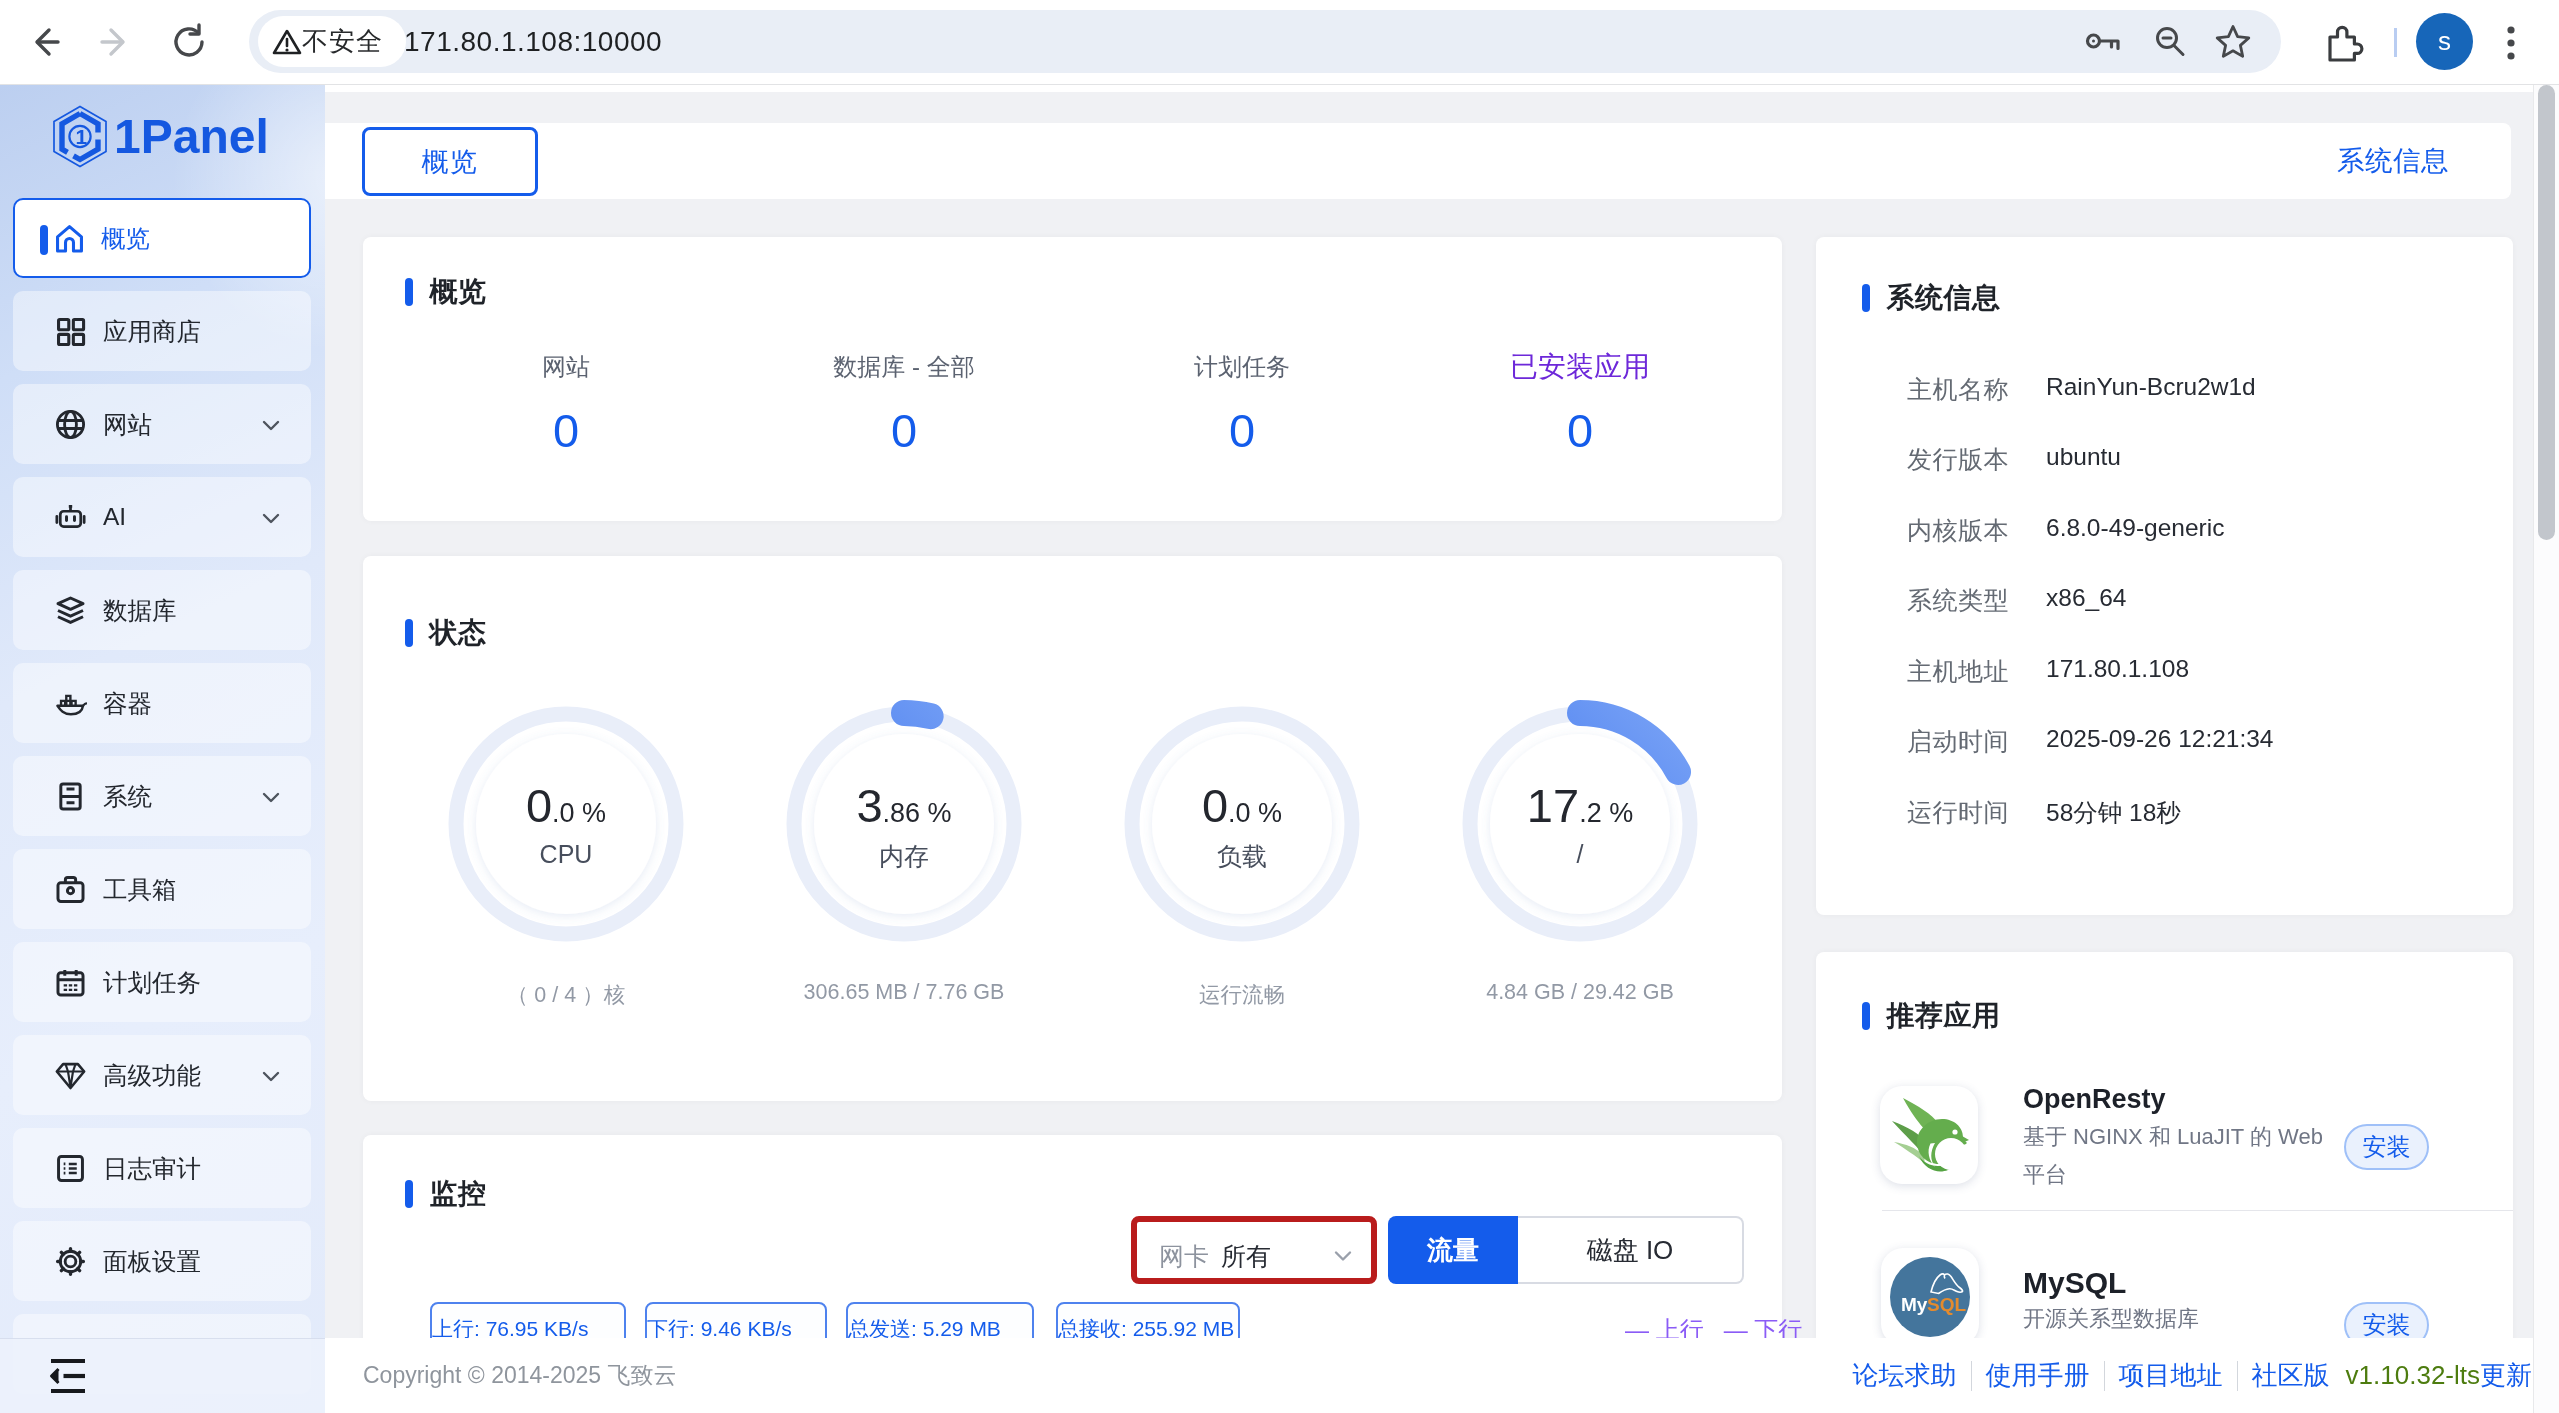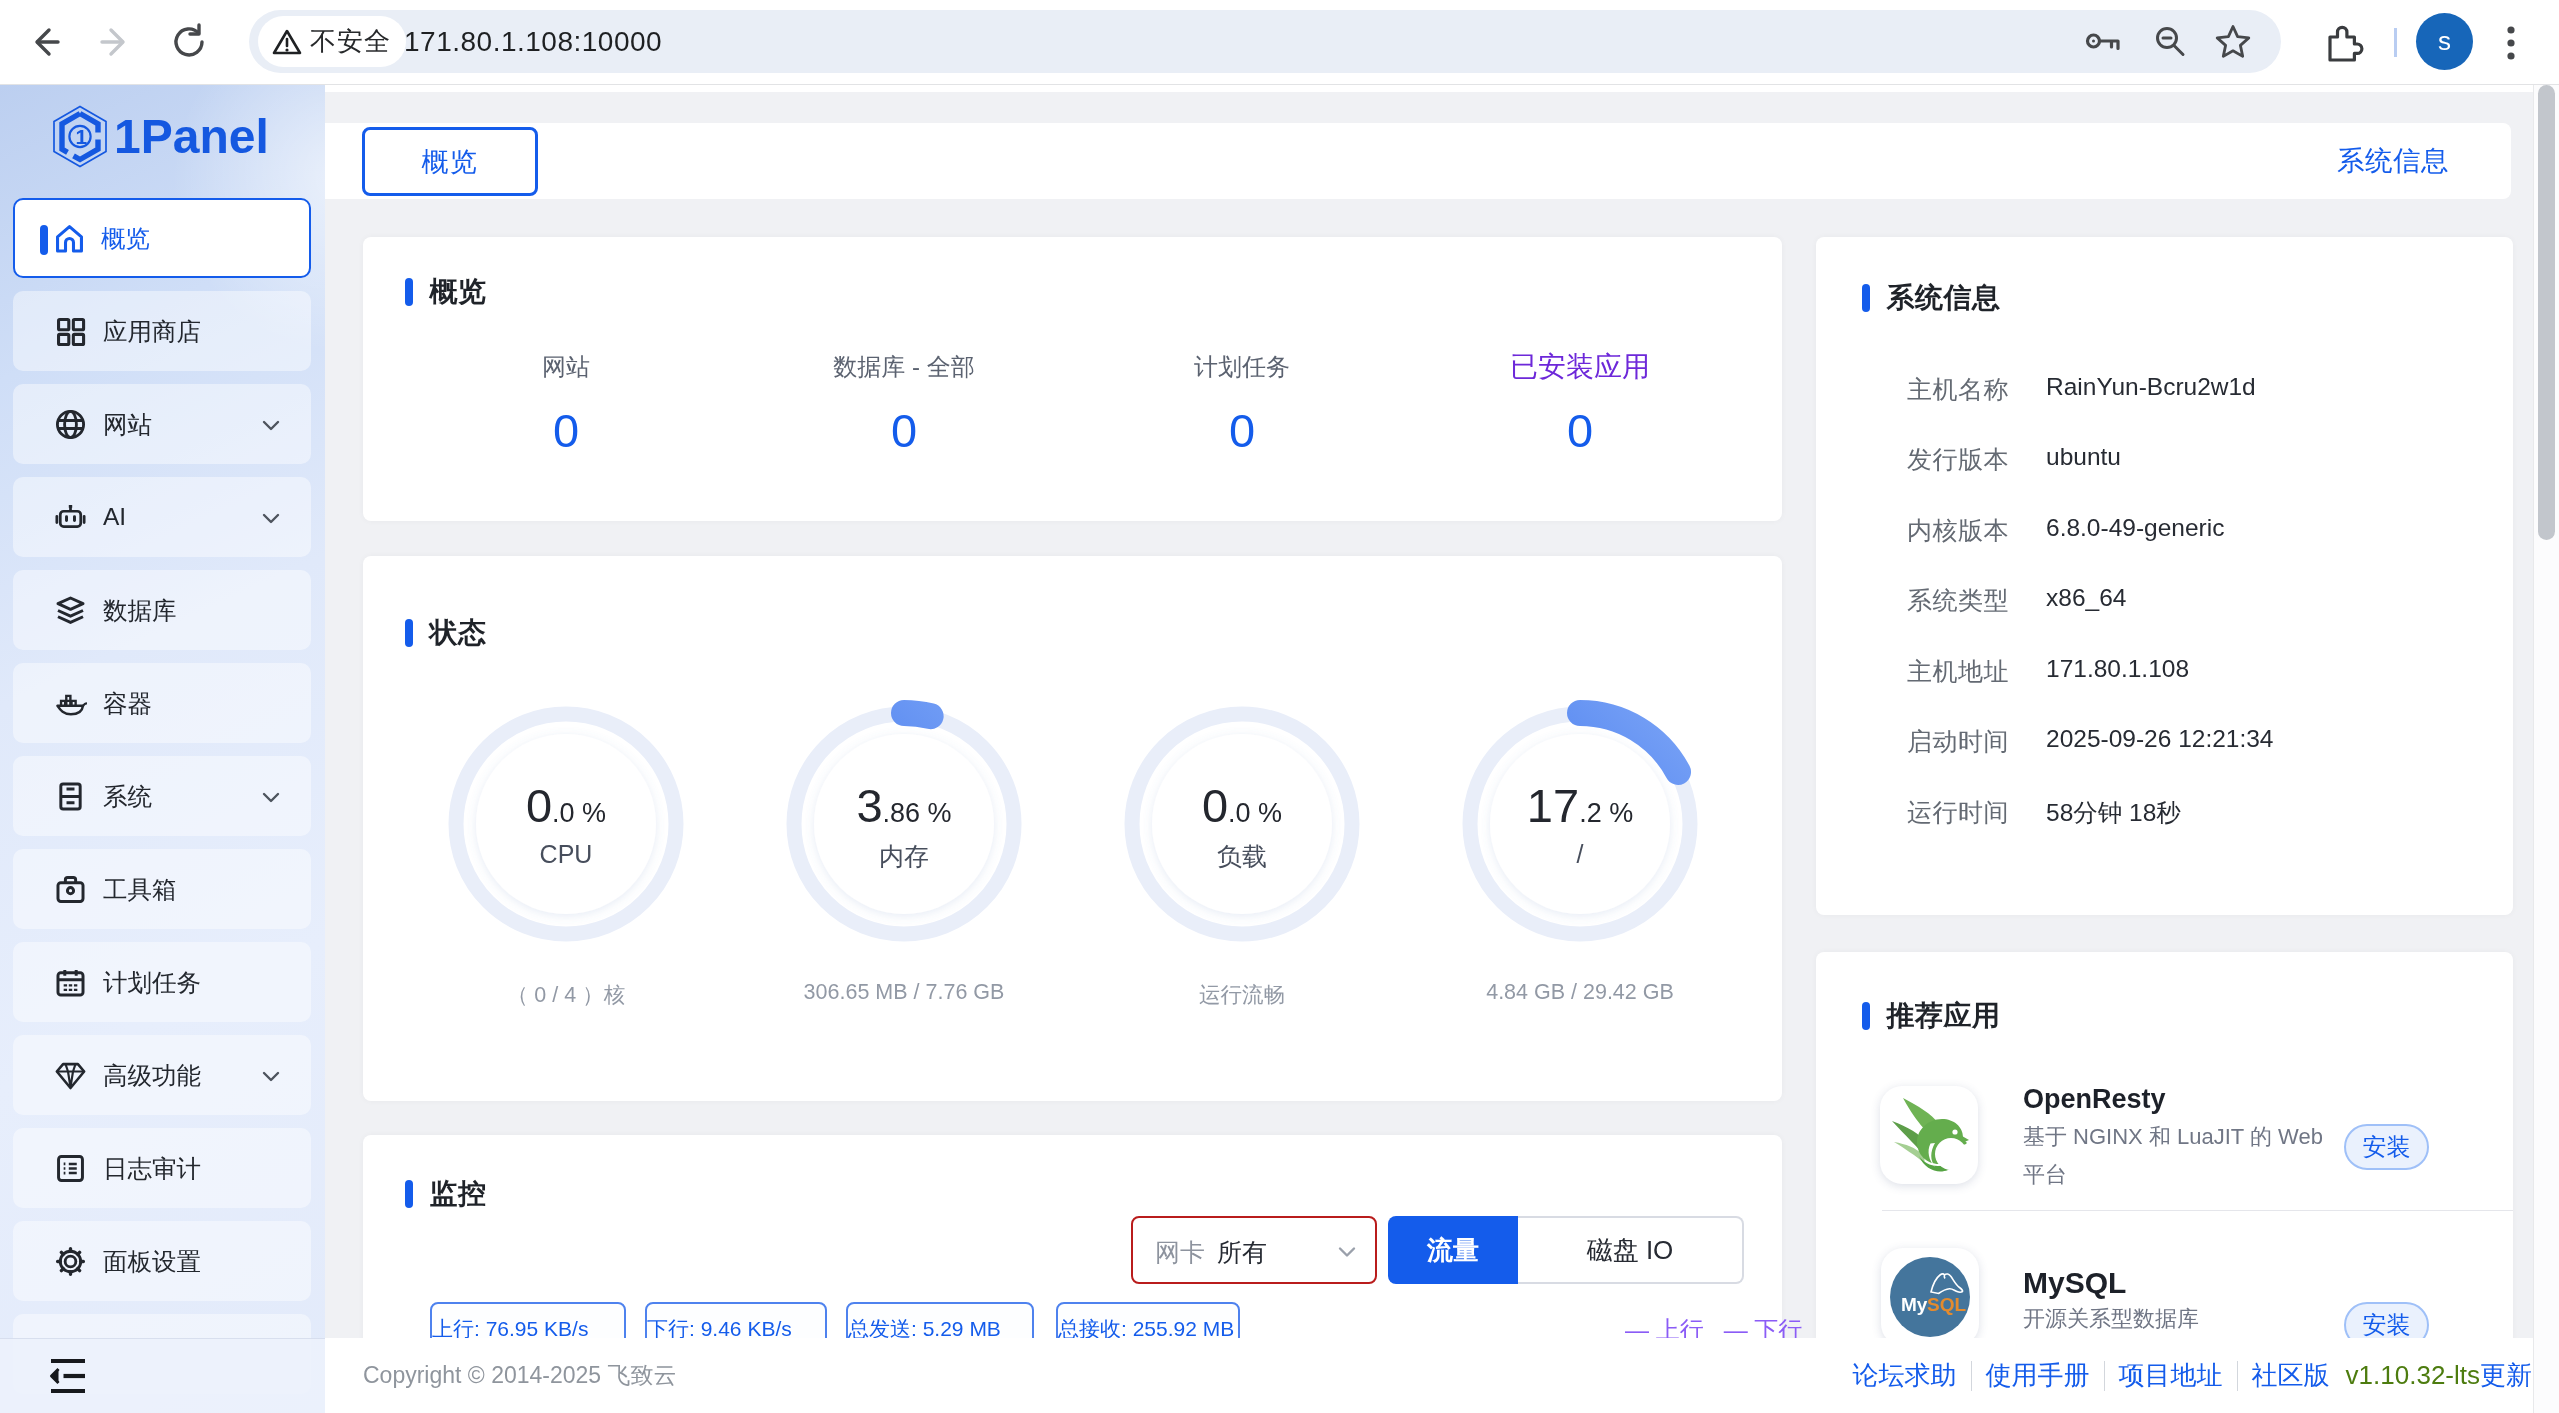--- a/index.html
+++ b/index.html
@@ -3,21 +3,21 @@
 <meta charset="utf-8">
 <style>
 * { margin:0; padding:0; box-sizing:border-box; }
 html,body { width:2559px; height:1413px; overflow:hidden; }
 body { font-family:"Liberation Sans", sans-serif; position:relative; background:#fff; }
 .abs { position:absolute; }
 
 #toolbar { position:absolute; left:0; top:0; width:2559px; height:85px; background:#ffffff; border-bottom:1px solid #e2e3e5; z-index:50; }
 #omnibox { position:absolute; left:249px; top:10px; width:2032px; height:63px; border-radius:32px; background:#e9eef6; }
 #secchip { position:absolute; left:9px; top:6px; width:148px; height:51px; border-radius:26px; background:#ffffff; display:flex; align-items:center; }
-#secchip span { font-size:26px; color:#27292b; margin-left:8px; letter-spacing:1px; }
+#secchip span { font-size:26px; color:#27292b; letter-spacing:1px; }
 #urltext { position:absolute; left:155px; top:0; height:63px; line-height:63px; font-size:28px; color:#1e2022; letter-spacing:0.5px; }
 .tbicon { position:absolute; top:0; }
 #avatar { position:absolute; left:2416px; top:13px; width:57px; height:57px; border-radius:50%; background:#1766b9; color:#fff; font-size:26px; display:flex; align-items:center; justify-content:center; }
 
 #sidebar { position:absolute; left:0; top:85px; width:325px; height:1328px; background:
  radial-gradient(circle 240px at 345px 95px, rgba(255,255,255,0.6), rgba(255,255,255,0) 72%),
  linear-gradient(155deg, #bccff0 0%, #cfdef7 20%, #e0e9fa 42%, #e7eefc 68%, #e2eafa 100%); overflow:hidden; }
 #logo { position:absolute; left:52px; top:19px; }
 .mitem { position:absolute; left:13px; width:298px; height:80px; border-radius:10px; background:rgba(255,255,255,0.44); display:flex; align-items:center; }
 .mitem .ic { margin-left:41px; width:33px; height:33px; }
@@ -333,21 +333,21 @@
     <div class="gcap" style="left:372px;top:424px;width:338px">306.65 MB / 7.76 GB</div>
     <div class="gcap" style="left:710px;top:424px;width:338px">运行流畅</div>
     <div class="gcap" style="left:1048px;top:424px;width:338px">4.84 GB / 29.42 GB</div>
   </div>
 
   <div class="card" style="left:38px;top:1050px;width:1419px;height:330px">
     <div class="ctitle" style="left:42px;top:40px">
         <div class="bar"></div>
         <span class="tx">监控</span>
       </div>
-    <div class="abs" style="left:768px;top:81px;width:246px;height:68px;border:2px solid #b91c1c;border-radius:8px;background:#fff">
+    <div class="abs" style="left:768px;top:81px;width:246px;height:68px;border:6px solid #b91c1c;border-radius:8px;background:#fff">
       <span class="abs" style="left:22px;top:18px;font-size:25px;color:#8d939e">网卡</span>
       <span class="abs" style="left:84px;top:18px;font-size:25px;color:#272b33">所有</span>
       <svg class="abs" style="right:16px;top:22px" width="24" height="24" viewBox="0 0 24 24">
           <path d="M5 8.5 L12 15.5 L19 8.5" fill="none" stroke="#9aa0ab" stroke-width="2.4" stroke-linecap="round" stroke-linejoin="round"></path>
         </svg>
     </div>
     <div class="abs" style="left:1025px;top:81px;width:130px;height:68px;background:#145ceb;border-radius:8px 0 0 8px;color:#fff;font-size:26px;display:flex;align-items:center;justify-content:center;font-weight:700">流量</div>
     <div class="abs" style="left:1155px;top:81px;width:226px;height:68px;background:#fff;border:2px solid #d8dbe3;border-left:none;border-radius:0 8px 8px 0;color:#272b33;font-size:26px;display:flex;align-items:center;justify-content:center">磁盘 IO</div>
     <div class="pill" style="left:67px;width:196px">上行: 76.95 KB/s</div>
     <div class="pill" style="left:282px;width:182px">下行: 9.46 KB/s</div>

